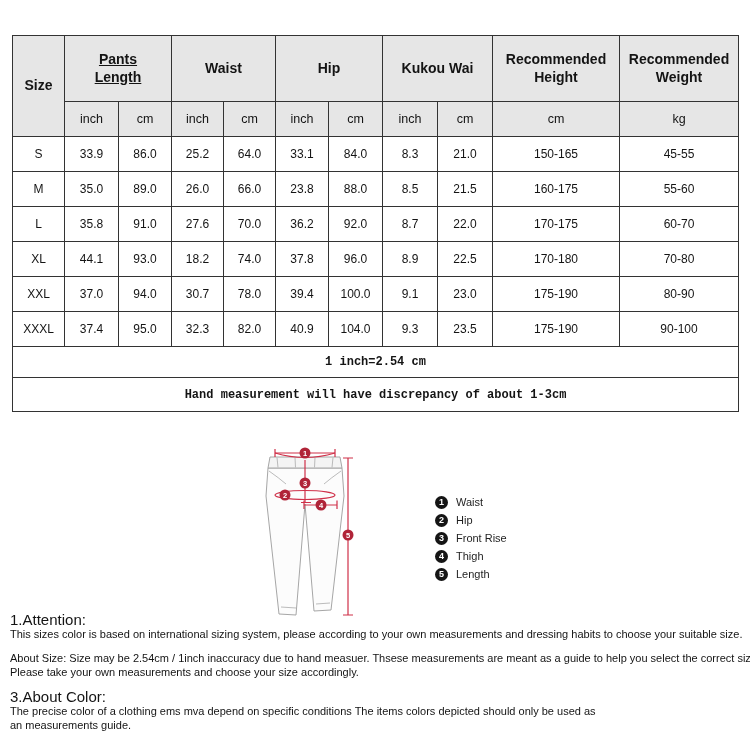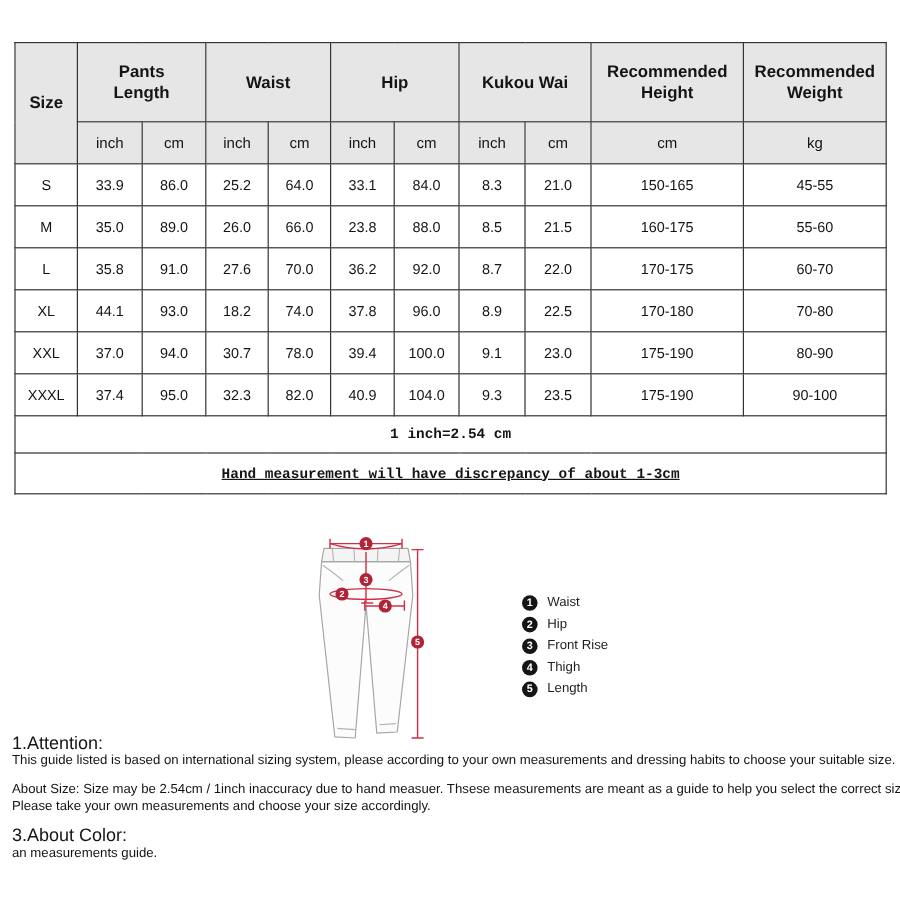--- a/index.html
+++ b/index.html
@@ -16,23 +16,23 @@
     border:1px solid #333333;text-align:center;vertical-align:middle;padding:0;
     overflow:hidden;
   }
   .size-table th{background:#e6e6e6;font-weight:bold;font-size:14px;}
   .size-table tr.r-sub th{font-weight:normal;font-size:12.5px;}
   .size-table td{font-size:12px;background:#ffffff;}
   tr.r-head{height:66px;}
   tr.r-sub{height:35px;}
   tr.r-data{height:35px;}
   tr.r-fn1{height:31px;margin-top:28px;}
-  tr.r-fn2{height:34px;text-decoration:underline;}
+  tr.r-fn2{height:34px;}
   .hdr{margin:0 auto;line-height:1.25;}
-  .hdr.w2{max-width:64px;}
+  .hdr.w2{max-width:64px;text-decoration:underline;}
   .fn-cell{
     font-family:"Liberation Mono", monospace;font-weight:bold;font-size:11px;
     background:#ffffff;
   }
   
   .pants-svg{position:absolute;left:255px;top:438px;}
   
   .legend{position:absolute;left:435px;top:493px;}
   .legend-item{display:flex;align-items:center;height:18px;}
   .legend-num{
@@ -257,23 +257,24 @@
   </div>
   <div class="legend-item">
     <span class="legend-num">5</span>
     <span class="legend-label">Length</span>
   </div>
 </div>
 
 <div class="notes">
   <div class="note-section">
     <div class="note-title">1.Attention:</div>
-    <div class="note-line">This guide listed is based on international sizing system, please according to your own measurements and dressing habits to choose your suitable size.</div>
+    <div class="note-line">This sizes color is based on international sizing system, please according to your own measurements and dressing habits to choose your suitable size.</div>
   </div>
   <div class="note-section">
     <div class="note-line">About Size: Size may be 2.54cm / 1inch inaccuracy due to hand measuer. Thsese measurements are meant as a guide to help you select the correct size.</div>
     <div class="note-line">Please take your own measurements and choose your size accordingly.</div>
   </div>
   <div class="note-section">
     <div class="note-title">3.About Color:</div>
+    <div class="note-line">The precise color of a clothing ems mva depend on specific conditions The items colors depicted should only be used as</div>
     <div class="note-line">an measurements guide.</div>
   </div>
 </div>
 
 </body></html>

